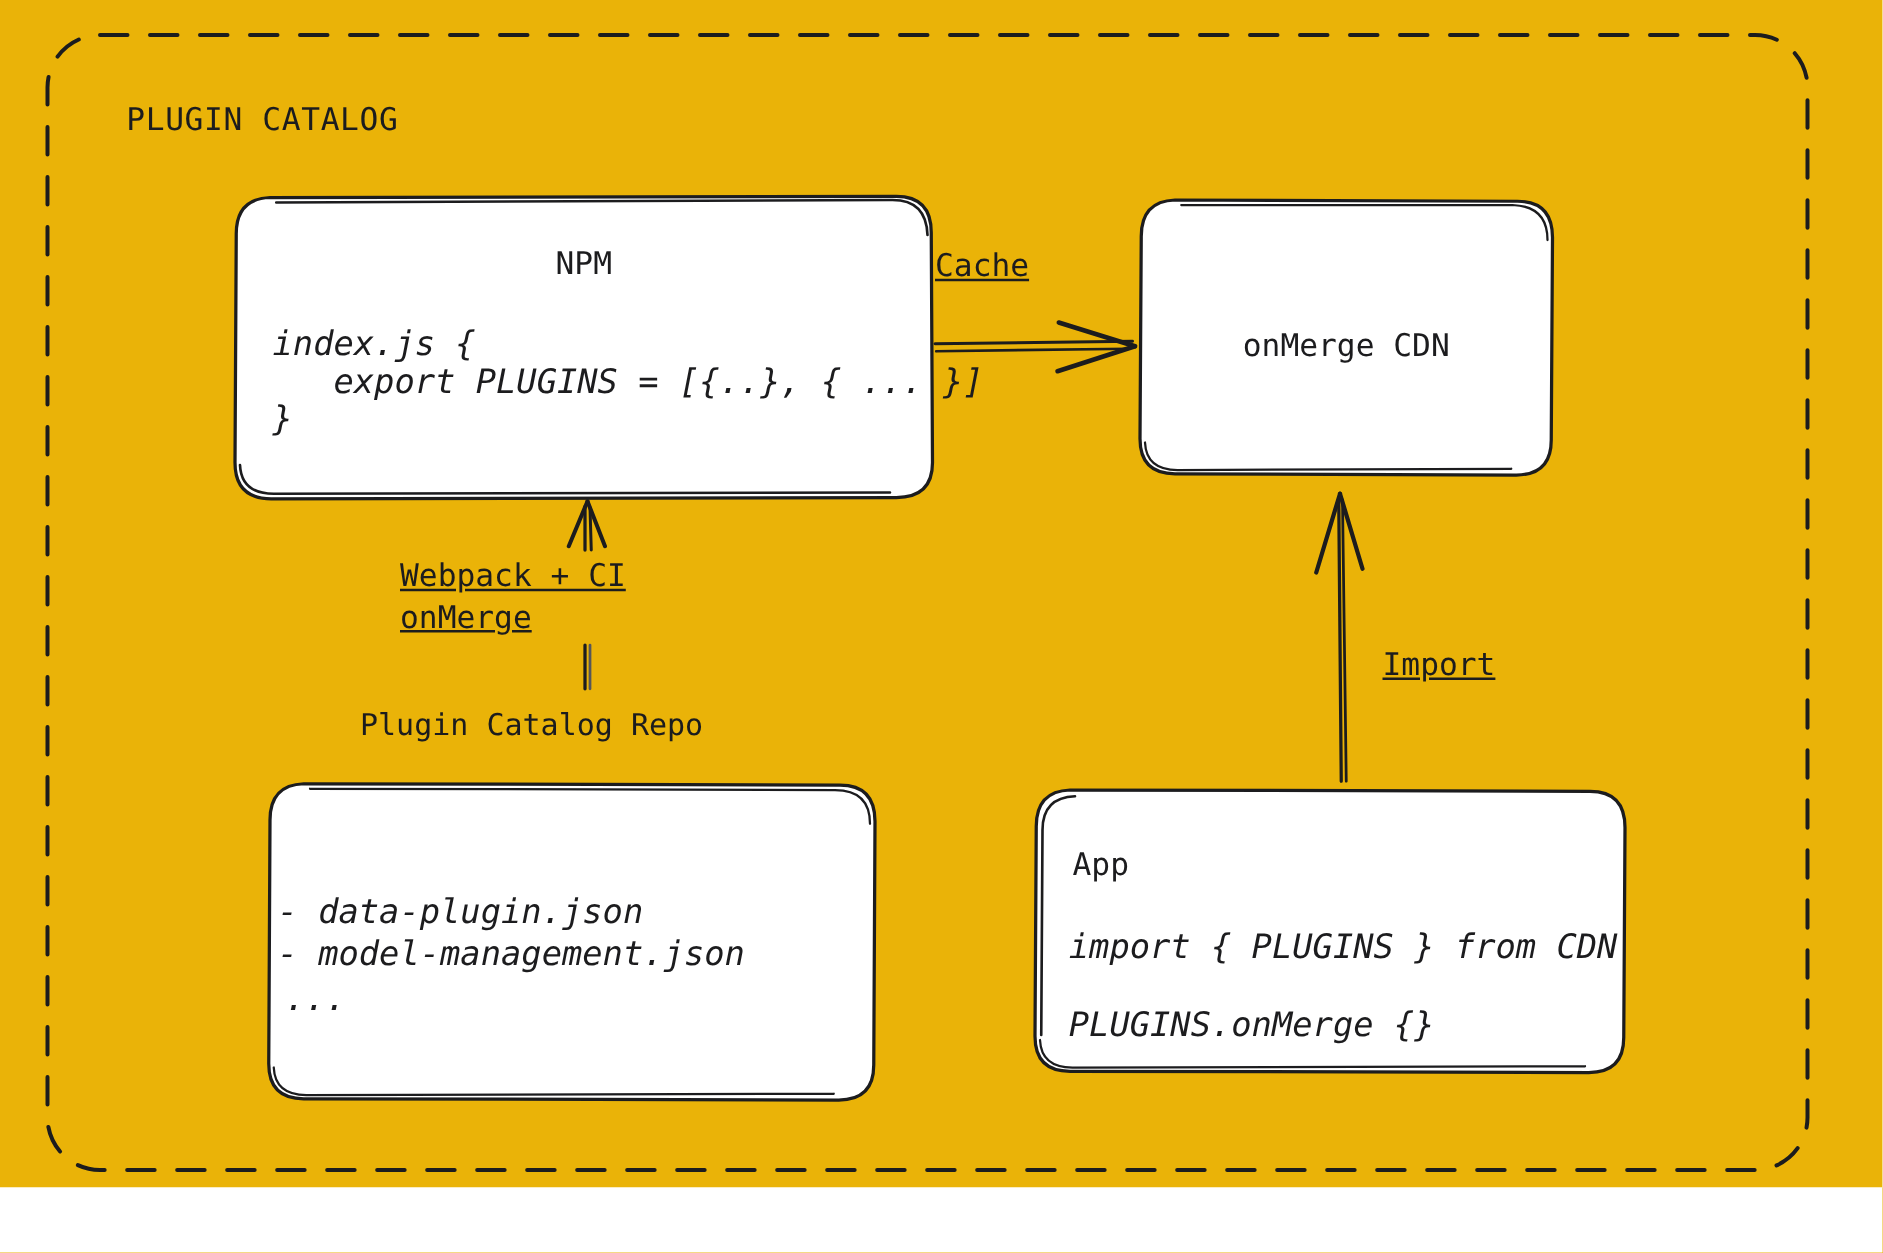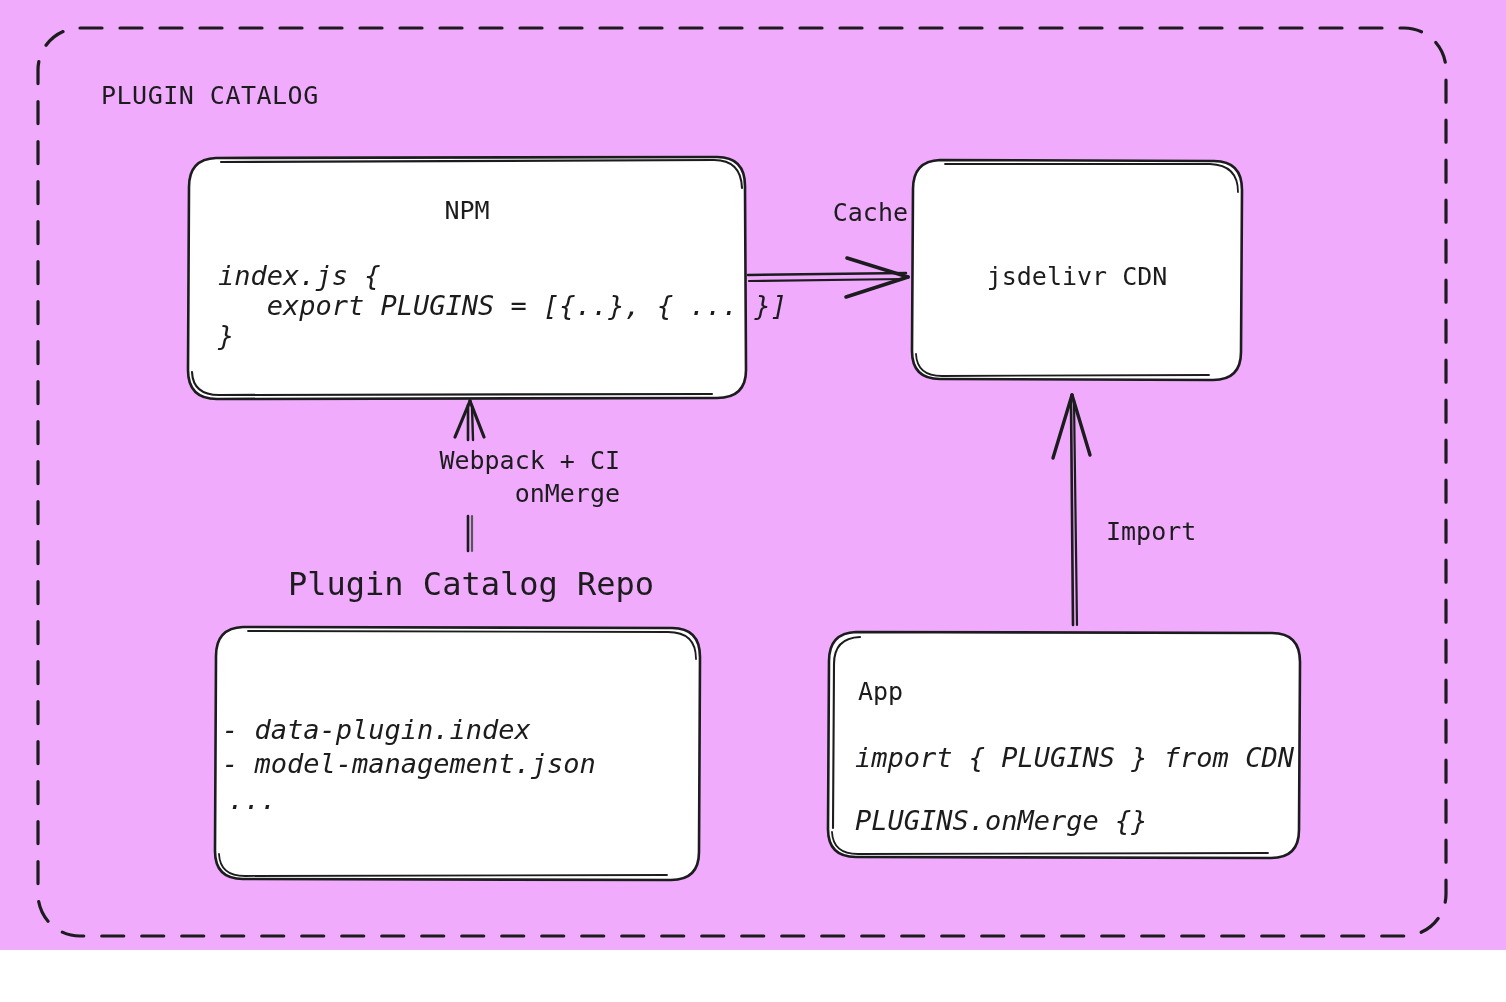--- a/index.html
+++ b/index.html
@@ -4,21 +4,21 @@
 <style>
   html, body {
     margin: 0;
     padding: 0;
     background: #ffffff;
   }
   #canvas {
     position: relative;
     width: 1506px;
     height: 950px;
-    background: #f0abfc;
+    background: #eab308;
     overflow: hidden;
     font-family: "DejaVu Sans Mono", "Liberation Mono", monospace;
   }
   svg.layer {
     position: absolute;
     top: 0;
     left: 0;
     width: 1506px;
     height: 1002px;
     pointer-events: none;
@@ -38,24 +38,25 @@
     font-size: 25px;
     text-align: center;
   }
   .code {
     font-size: 27px;
     line-height: 1.45;
     font-style: italic;
   }
   .edge-label {
     font-size: 25px;
-    text-align: right;
+    text-align: left;
+    text-decoration: underline;
   }
   .outer-title {
-    font-size: 32px;
+    font-size: 24px;
   }
 </style>
 </head>
 <body>
 
 <div id="canvas">
 
   <svg class="layer" viewBox="0 0 1506 1002">
 
     <rect x="38" y="28" width="1408" height="908" rx="42" ry="42" fill="none" stroke="#1c1c1e" stroke-width="3.2" stroke-dasharray="22 18" stroke-linecap="round"></rect>
@@ -108,30 +109,30 @@
     </g>
   </svg>
 
   <div class="lbl group-title" style="left:101px; top:83px;">PLUGIN CATALOG</div>
 
   <div class="lbl box-title-center" style="left:188px; top:198px; width:558px;">NPM</div>
   <div class="lbl code" style="left:218px; top:256px;">index.js {</div>
   <div class="lbl code" style="left:218px; top:286px;">   export PLUGINS = [{..}, { ... }]</div>
   <div class="lbl code" style="left:218px; top:316px;">}</div>
 
-  <div class="lbl box-title-center" style="left:912px; top:264px; width:330px;">jsdelivr CDN</div>
+  <div class="lbl box-title-center" style="left:912px; top:264px; width:330px;">onMerge CDN</div>
 
   <div class="lbl edge-label" style="left:748px; top:200px; width:160px;">Cache</div>
 
   <div class="lbl edge-label" style="left:320px; top:448px; width:300px;">Webpack + CI</div>
   <div class="lbl edge-label" style="left:320px; top:481px; width:300px;">onMerge</div>
 
   <div class="lbl outer-title" style="left:288px; top:568px;">Plugin Catalog Repo</div>
 
-  <div class="lbl code" style="left:222px; top:710px;">- data-plugin.index</div>
+  <div class="lbl code" style="left:222px; top:710px;">- data-plugin.json</div>
   <div class="lbl code" style="left:222px; top:744px;">- model-management.json</div>
   <div class="lbl code" style="left:228px; top:780px;">...</div>
 
   <div class="lbl" style="left:858px; top:679px; font-size:25px;">App</div>
   <div class="lbl code" style="left:855px; top:738px;">import { PLUGINS } from CDN</div>
   <div class="lbl code" style="left:855px; top:801px;">PLUGINS.onMerge {}</div>
 
   <div class="lbl edge-label" style="left:1106px; top:519px;">Import</div>
 
 </div>

